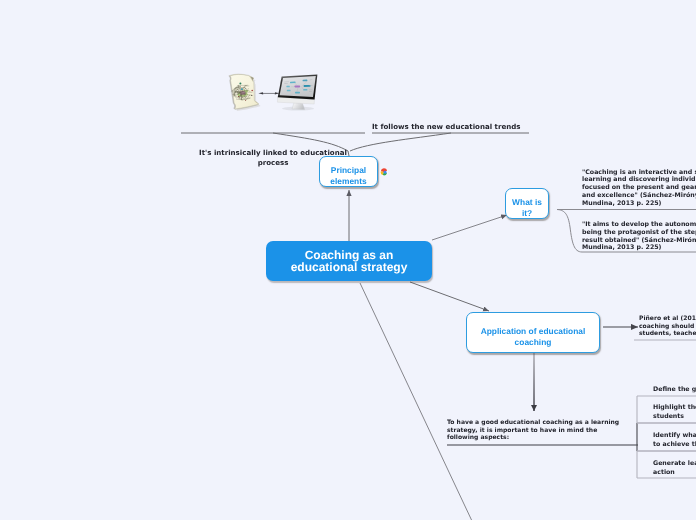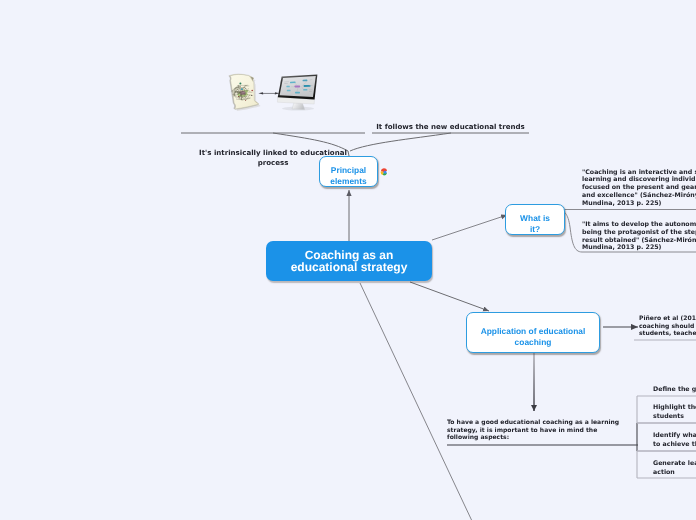--- a/index.html
+++ b/index.html
@@ -81,34 +81,34 @@
   <div class="node rootbox" style="left:266px;top:241px;width:166px;height:40px;font-size:12px;padding-top:0px;">
     <span style="white-space:pre-line">Coaching as an
 educational strategy</span>
   </div>
 
   <div class="node nodebox" style="left:319px;top:156px;width:59px;height:31px;font-size:8.4px;">
     <span style="white-space:pre-line">Principal
 elements</span>
   </div>
 
-  <div class="node nodebox" style="left:505px;top:204px;width:60px;height:31px;font-size:8.4px;">
+  <div class="node nodebox" style="left:505px;top:188px;width:44px;height:31px;font-size:8.4px;">
     <span style="white-space:pre-line">What is
 it?</span>
   </div>
 
   <div class="node nodebox" style="left:466px;top:312px;width:134px;height:41px;font-size:8.4px;">
     <span style="white-space:pre-line">Application of educational
 coaching</span>
   </div>
 
   <div class="plain" style="left:181px;top:112px;width:184px;text-align:center;line-height:9.6px;white-space:pre-line;margin-top:36px;">It's intrinsically linked to educational
 process</div>
 
-  <div class="plain" style="left:372px;top:121.5px;width:157px;text-align:center;white-space:pre-line;">It follows the new educational trends</div>
+  <div class="plain" style="left:372px;top:121.5px;width:157px;white-space:pre-line;">It follows the new educational trends</div>
 
   <div class="plain q" style="left:582px;top:168.5px;white-space:pre;">"Coaching is an interactive and systematic process of
 learning and discovering individual potential,
 focused on the present and geared towards results
 and excellence" (Sánchez-Miróny Boronat
 Mundina, 2013 p. 225)</div>
 
   <div class="plain q" style="left:582px;top:221px;white-space:pre;">"It aims to develop the autonomy of the individual,
 being the protagonist of the steps taken and the
 result obtained" (Sánchez-Miróny Boronat

